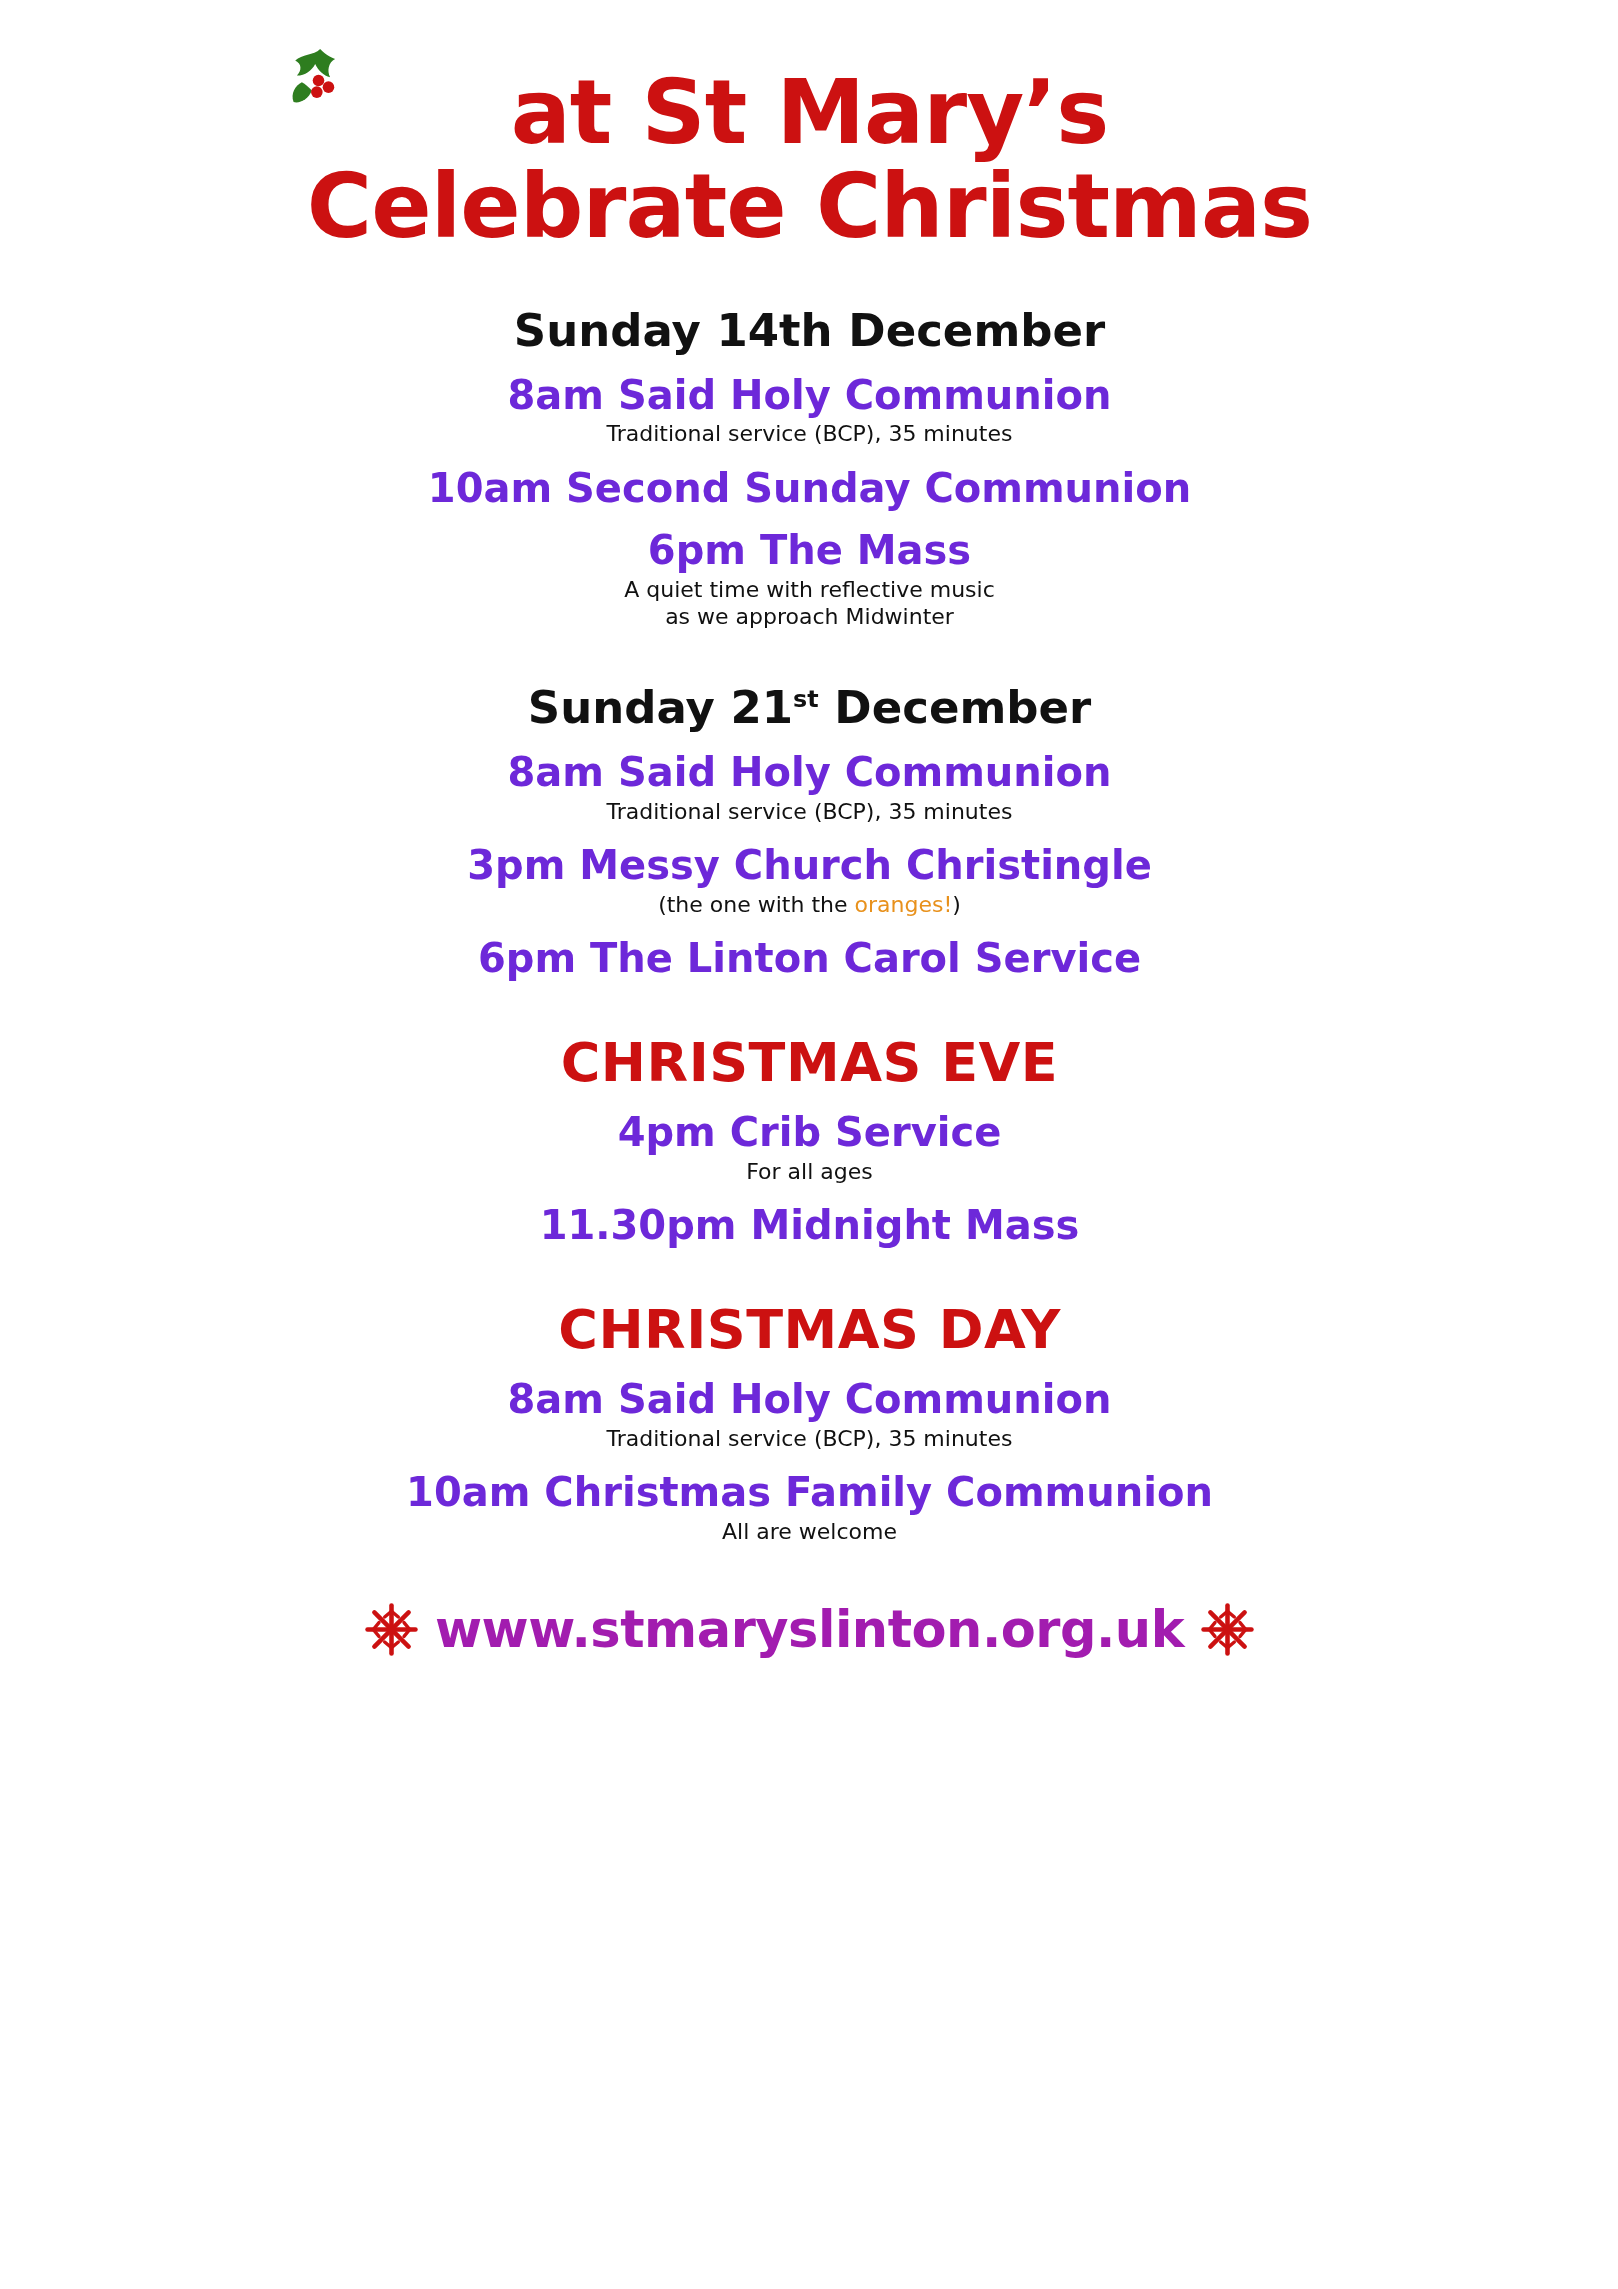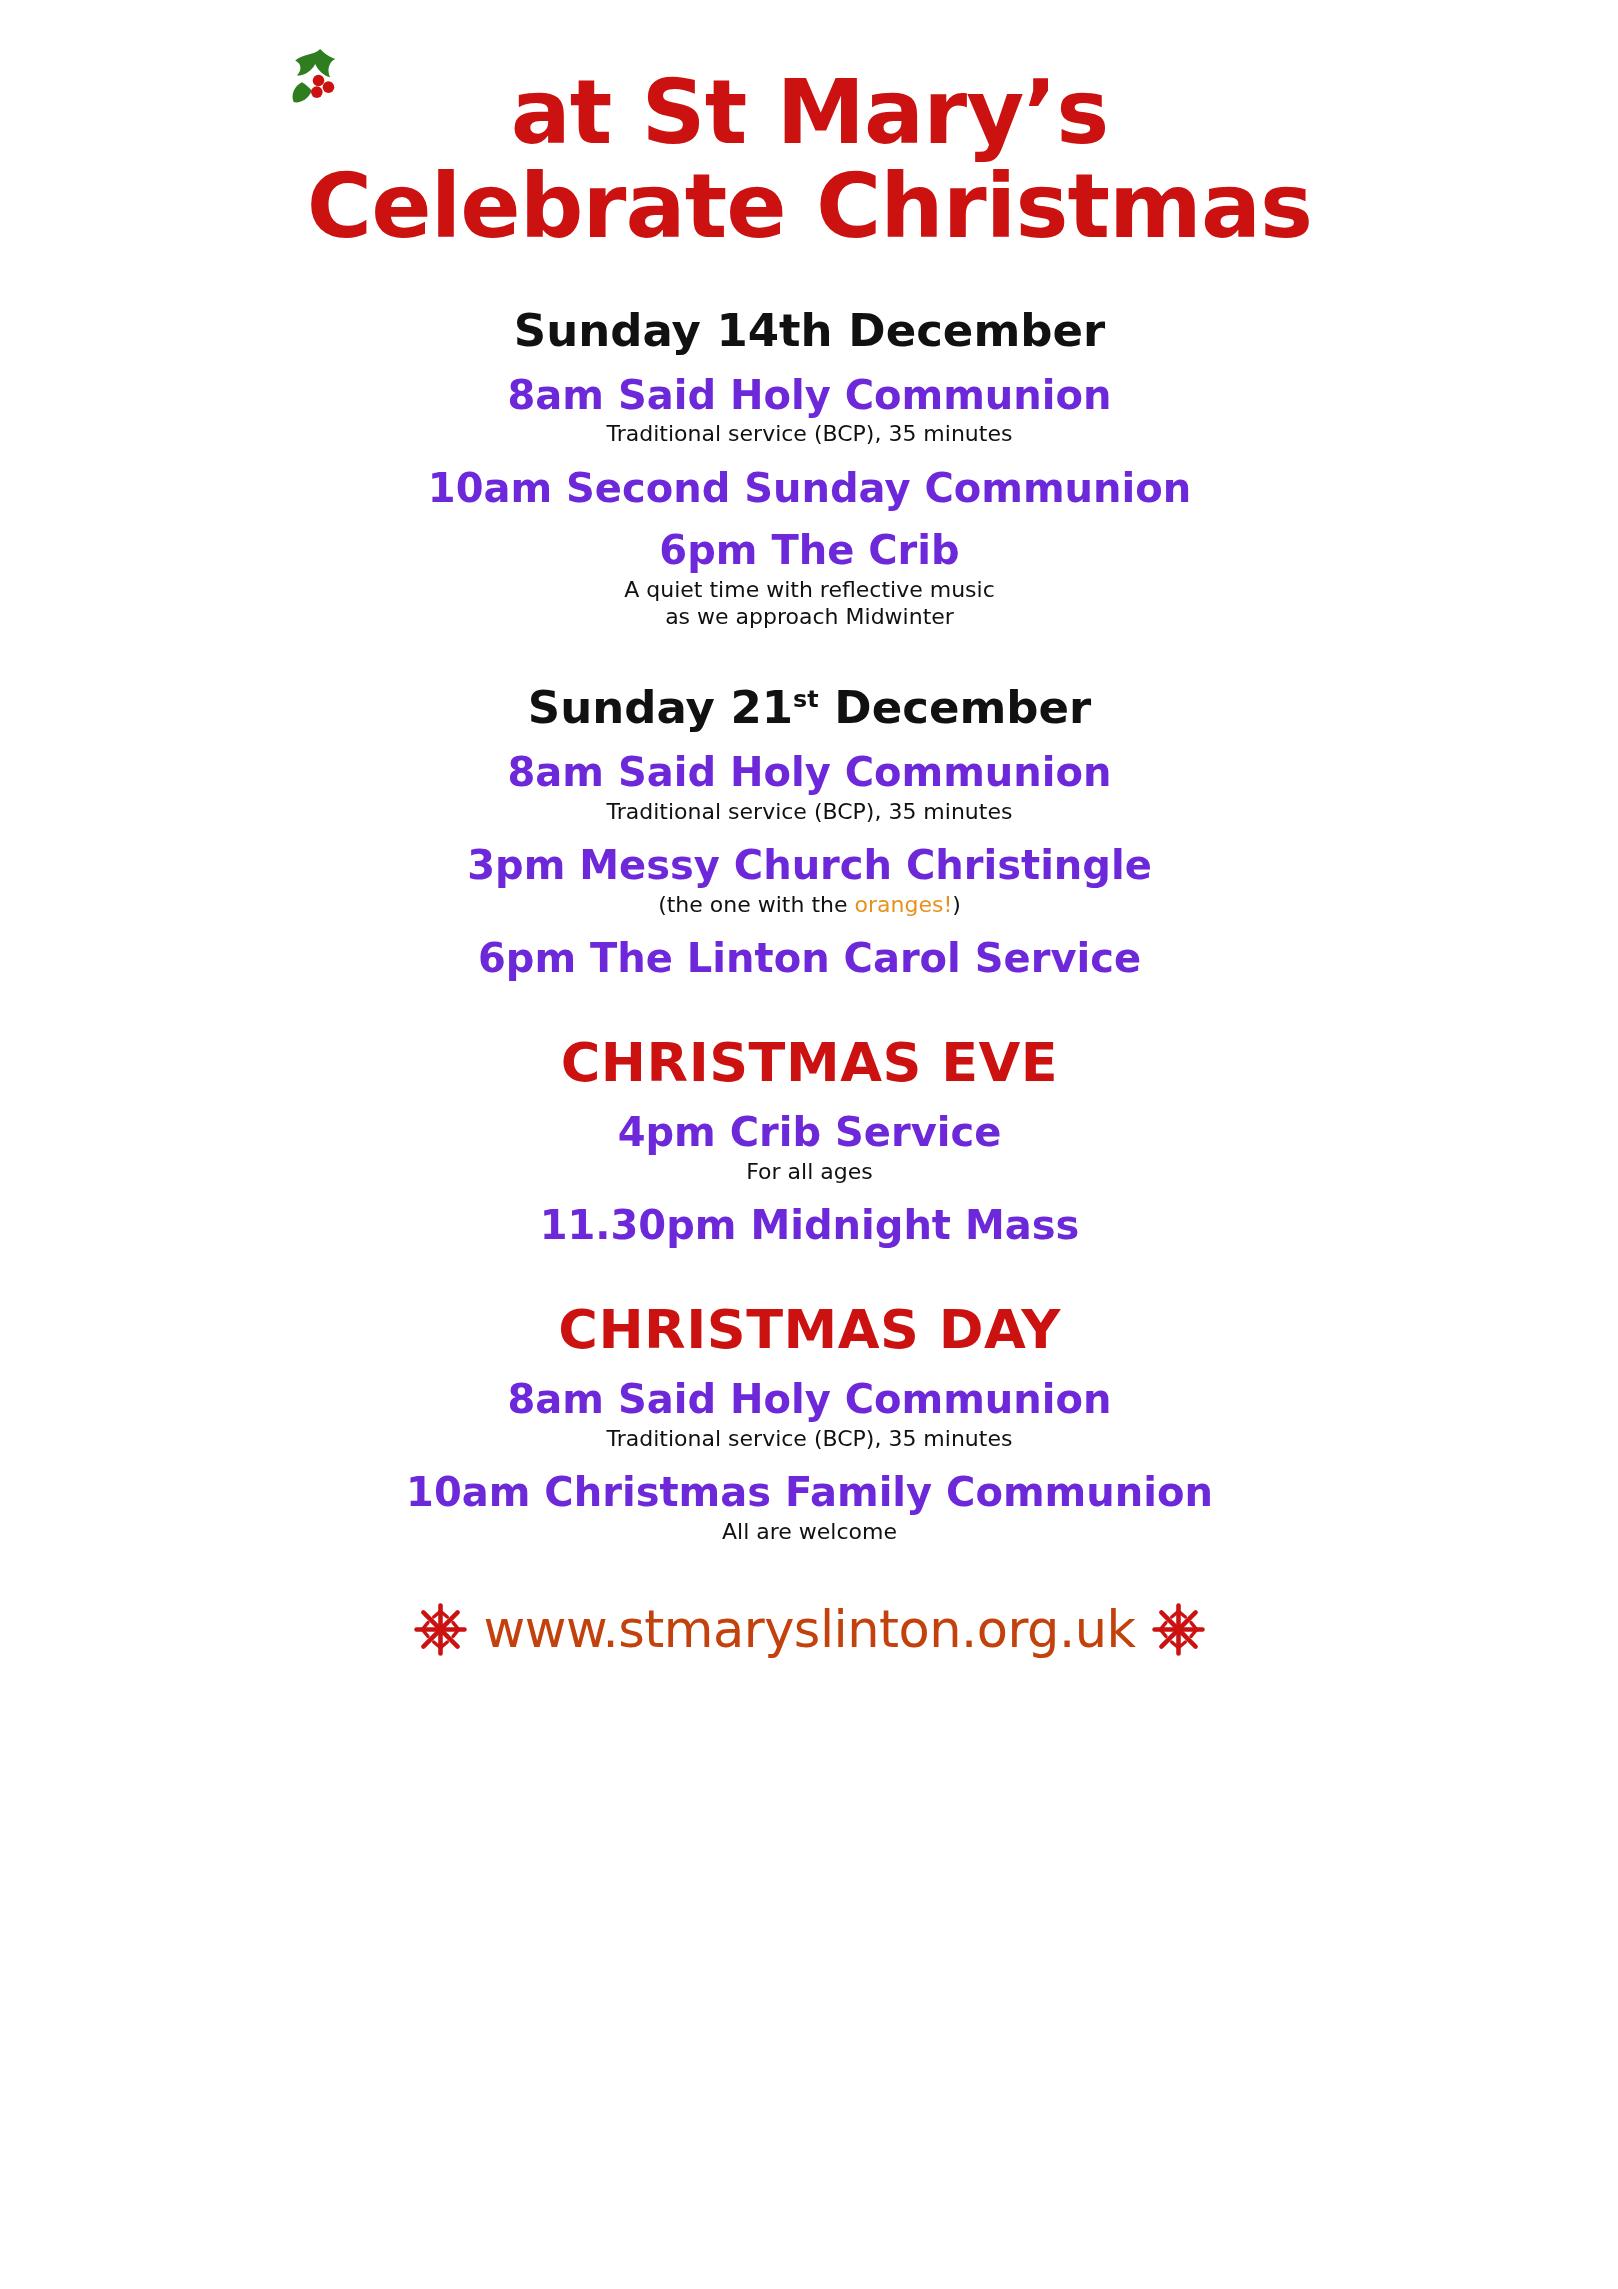--- a/index.html
+++ b/index.html
@@ -95,23 +95,23 @@
   
   .footer {
     width: 100%;
     margin-top: 54px;
     display: flex;
     align-items: center;
     justify-content: center;
     gap: 14.8px;
   }
   .footer-url {
-    font-weight: normal;
+    font-weight: bold;
     font-size: 51px;
-    color: #c2410c;
+    color: #a21caf;
     letter-spacing: -0.5px;
   }
   .snowflake {
     width: 57px;
     height: 57px;
     flex: 0 0 auto;
   }
 </style>
 </head>
 <body>
@@ -138,21 +138,21 @@
     <div class="event">
       <div class="event-title">8am Said Holy Communion</div>
       <div class="event-sub">Traditional service (BCP), 35 minutes</div>
     </div>
 
     <div class="event">
       <div class="event-title">10am Second Sunday Communion</div>
     </div>
 
     <div class="event">
-      <div class="event-title">6pm The Crib</div>
+      <div class="event-title">6pm The Mass</div>
       <div class="event-sub" style="white-space:pre-line;">A quiet time with reflective music
 as we approach Midwinter</div>
     </div>
   </div>
 
   <div class="section">
     <div class="section-heading"><span>Sunday 21</span><sup>st</sup><span> December</span></div>
 
     <div class="event">
       <div class="event-title">8am Said Holy Communion</div>

